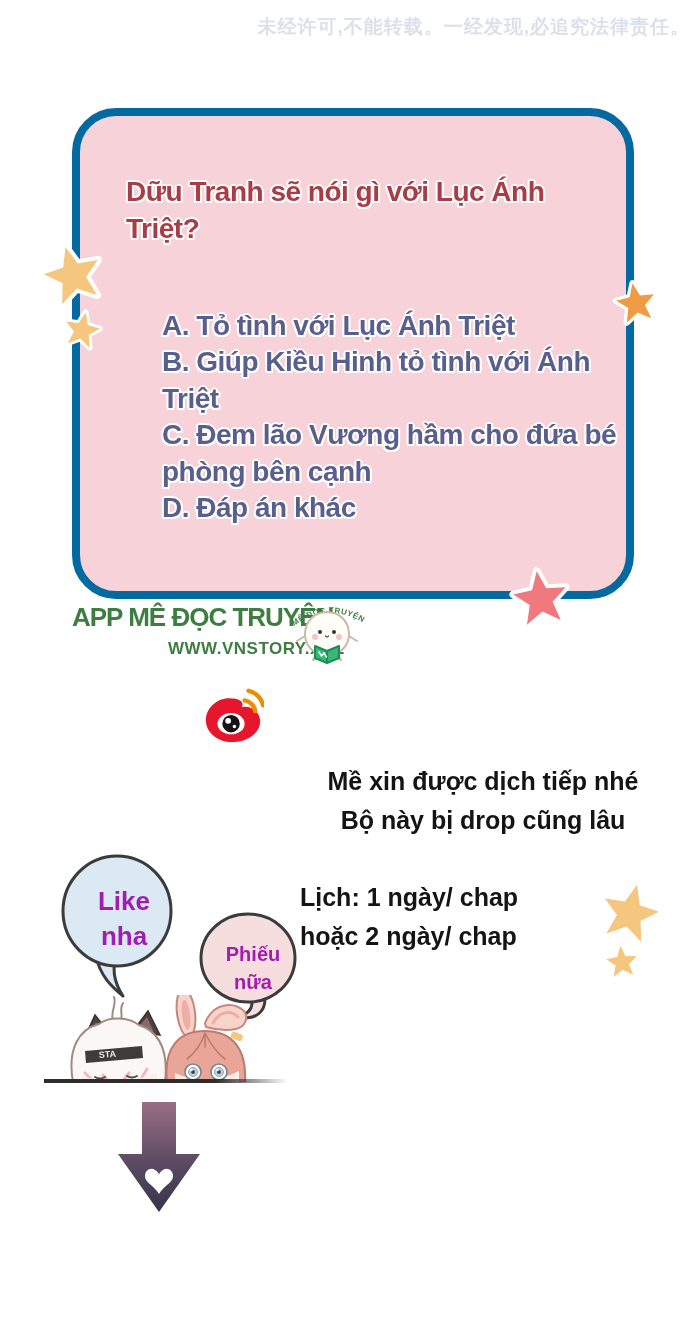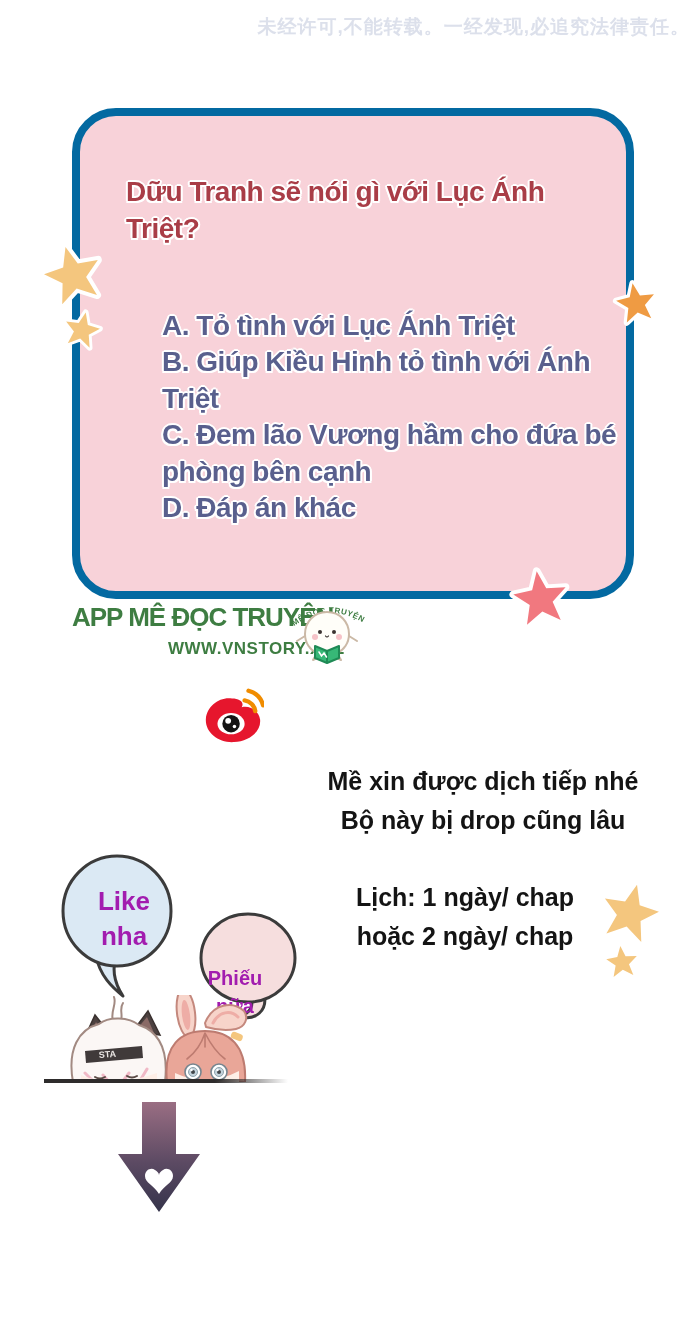--- a/index.html
+++ b/index.html
@@ -26,27 +26,27 @@
             color:#3e7d42;letter-spacing:-1px;white-space:nowrap;}
   .website{position:absolute;left:168px;top:639px;font-size:17px;font-weight:700;
            color:#3e7d42;letter-spacing:0.5px;white-space:nowrap;}
   .mascot{position:absolute;left:288px;top:594px;width:78px;height:80px;}
 
   .weibo{position:absolute;left:202px;top:680px;width:62px;height:68px;}
   .credit-account{position:absolute;left:288px;top:696px;font-size:34px;color:#151515;white-space:nowrap;}
 
   .announcement{position:absolute;left:283px;top:762px;width:400px;text-align:center;
                 font-size:25px;font-weight:700;color:#141414;line-height:1.55;}
-  .schedule{position:absolute;left:300px;top:878px;width:330px;text-align:center;
+  .schedule{position:absolute;left:300px;top:878px;width:330px;
             font-size:25px;font-weight:700;color:#141414;line-height:1.55;}
 
   .bubble-svg{position:absolute;overflow:visible;}
   .bubble-text{position:absolute;text-align:center;font-weight:700;color:#a21caf;}
   .bubble-text.like{left:76px;top:884px;width:96px;font-size:26px;line-height:1.35;}
-  .bubble-text.vote{left:194px;top:940px;width:82px;font-size:20px;line-height:1.4;margin-top:24px;}
+  .bubble-text.vote{left:212px;top:940px;width:82px;font-size:20px;line-height:1.4;}
 
   .characters{position:absolute;left:55px;top:995px;width:215px;height:87px;}
   .ground-line{position:absolute;left:44px;top:1079px;width:244px;height:3.5px;
                background:linear-gradient(to right,#2e2c2c 0%,#2e2c2c 70%,rgba(46,44,44,0) 100%);}
 
   .down-arrow{position:absolute;left:116px;top:1102px;width:86px;height:112px;}
 </style>
 </head>
 <body>
 

